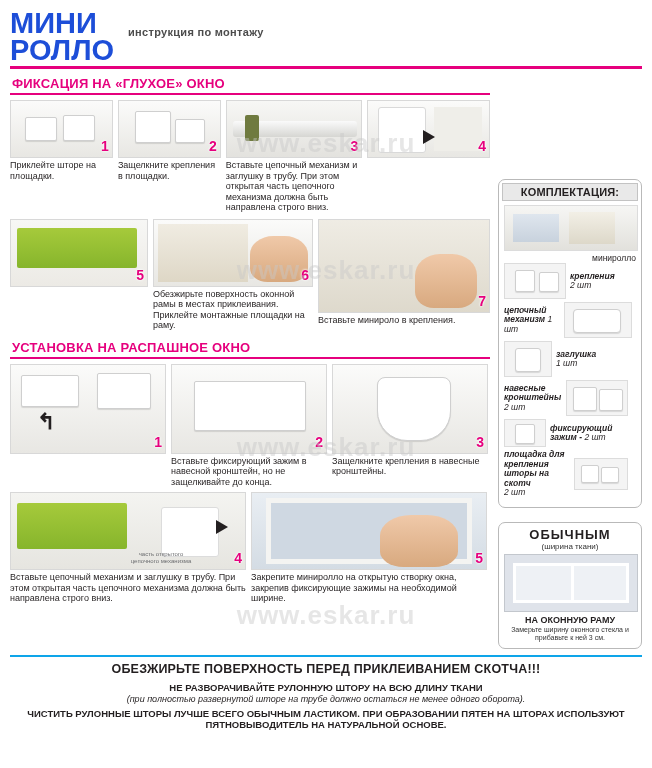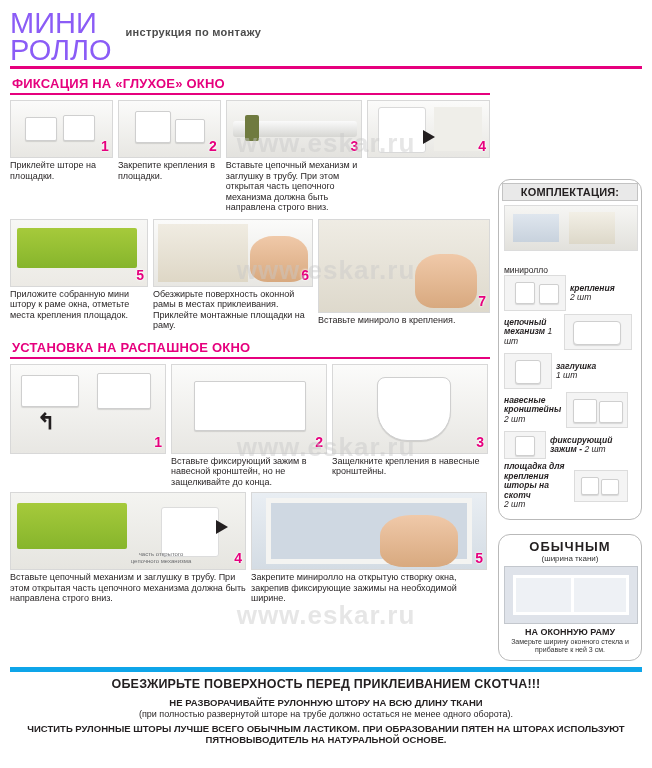--- a/index.html
+++ b/index.html
@@ -19,22 +19,22 @@
   }
   
   .header{
     display:flex;align-items:flex-start;gap:14px;
     border-bottom:3px solid #e6007e;
     padding-bottom:2px;
     margin-bottom:6px;
   }
   .logo{
     font-family:"Liberation Sans", sans-serif;
-    font-weight:normal;
-    color:#8b5cf6;
+    font-weight:bold;
+    color:#1d4ed8;
     font-size:29px;
     line-height:27px;
     letter-spacing:0px;
     padding-top:2px;
     white-space:pre-line;
   }
   .header-sub{
     font-size:11px;
     color:#4c4c4c;
     font-weight:bold;
@@ -86,21 +86,21 @@
     text-align:center;
     font-size:26px;font-weight:bold;
     color:rgba(200,200,200,.45);
     letter-spacing:1px;
     pointer-events:none;
     white-space:nowrap;
   }
   
   .boxed{
     border:1px solid #b9b9b9;
-    border-radius:12px;
+    border-radius:7px;
     padding:4px 5px 6px 5px;
     background:#fff;
   }
   .box-head{
     background:#e9e9e9;
     border:1px solid #c3c3c3;
     text-align:center;
     font-weight:bold;
     font-size:11px;
     padding:2px 0;
@@ -112,42 +112,42 @@
     margin-bottom:3px;
   }
   .kit-img{
     width:60px;height:34px;
     border:1px solid #dcdcdc;
     background:#f4f4f4;
     flex:none;position:relative;overflow:hidden;
   }
   .kit-txt{font-size:8.5px;line-height:9.5px;color:#231f20;font-style:italic;}
   .kit-txt .b{font-weight:bold;}
-  .kit-cap-center{font-size:8.5px;text-align:left;line-height:10px;margin-top:14px;}
+  .kit-cap-center{font-size:8.5px;text-align:right;line-height:10px;margin-top:2px;}
   
   .sizes-head{
     text-align:center;font-weight:bold;font-size:13px;letter-spacing:1px;
   }
   .sizes-sub{text-align:center;font-size:8px;margin-bottom:3px;color:#333;}
   .sizes-pic{
     width:100%;height:56px;background:#dfe3ea;border:1px solid #c3c7cd;
     position:relative;
   }
   .sizes-foot{font-weight:bold;font-size:9px;text-align:center;margin-top:3px;}
   .sizes-note{font-size:7px;line-height:8px;text-align:center;color:#333;margin-top:1px;}
   
   .footer{
-    border-top:5px solid #0ea5e9;
+    border-top:2px solid #0ea5e9;
     margin-top:6px;
     padding-top:5px;
     text-align:center;
   }
   .f1{font-weight:bold;font-size:12.5px;letter-spacing:.2px;}
   .f2{font-weight:bold;font-size:9.5px;margin-top:6px;}
-  .f3{font-size:9px;margin-top:1px;}
+  .f3{font-style:italic;font-size:9px;margin-top:1px;}
   .f4{font-weight:bold;font-size:9.5px;margin-top:4px;line-height:11px;}
   
   .blindgreen{position:absolute;left:8%;top:12%;width:84%;height:62%;background:linear-gradient(180deg,#a6ca3b,#86b52c);border-radius:2px;}
   .blindbeige{position:absolute;left:6%;top:8%;width:88%;height:74%;background:linear-gradient(180deg,#f0ece2,#ded7c6);}
   .wallwhite{position:absolute;inset:0;background:linear-gradient(180deg,#fbfbfa,#e8e7e3);}
   .bracket{position:absolute;background:#fff;border:1px solid #cfcfcf;border-radius:2px;box-shadow:0 1px 1px rgba(0,0,0,.12);}
   .hand{position:absolute;background:linear-gradient(180deg,#f0c9a9,#d8a97f);border-radius:40% 40% 30% 30%;}
   .winframe{position:absolute;inset:6%;border:5px solid #f4f4f2;background:#cfd8e2;}
   .arrowdown{position:absolute;width:0;height:0;border-left:7px solid transparent;border-right:7px solid transparent;border-top:12px solid #231f20;}
   .arrowcurve{position:absolute;color:#231f20;font-size:22px;font-weight:bold;}
@@ -181,21 +181,21 @@
           <div class="cap">Приклейте шторе на площадки.</div>
         </div>
 
         <div class="step" style="width:104px;">
           <div class="ph" style="height:56px;">
             <div class="wallwhite"></div>
             <div class="bracket" style="left:16px;top:10px;width:34px;height:30px;"></div>
             <div class="bracket" style="left:56px;top:18px;width:28px;height:22px;"></div>
             <div class="num">2</div>
           </div>
-          <div class="cap">Закрепите крепления в площадки.</div>
+          <div class="cap">Защелкните крепления в площадки.</div>
         </div>
 
         <div class="step" style="width:138px;">
           <div class="ph" style="height:56px;">
             <div style="position:absolute;inset:0;background:linear-gradient(180deg,#f7f7f5,#e3e2de);"></div>
             <div style="position:absolute;left:6px;top:20px;width:124px;height:16px;background:linear-gradient(180deg,#fafafa,#d6d6d2);border-radius:3px;"></div>
             <div style="position:absolute;left:18px;top:14px;width:14px;height:26px;background:#6f7a3f;border-radius:2px;"></div>
             <div class="num">3</div>
           </div>
           <div class="cap">Вставьте цепочный механизм и заглушку в трубу. При этом открытая часть цепочного механизма должна быть направлена строго вниз.</div>
@@ -218,21 +218,20 @@
       </div>
 
       <div class="steps">
 
         <div class="step" style="width:138px;">
           <div class="ph" style="height:66px;">
             <div style="position:absolute;inset:0;background:linear-gradient(180deg,#f7f7f5,#eceae5);"></div>
             <div class="blindgreen" style="left:6px;top:8px;width:120px;height:40px;"></div>
             <div class="num">5</div>
           </div>
-          <div class="cap">Приложите собранную мини штору к раме окна, отметьте места крепления площадок.</div>
         </div>
 
         <div class="step" style="width:160px;">
           <div class="ph" style="height:66px;">
             <div class="wallwhite"></div>
             <div class="blindbeige" style="left:4px;top:4px;width:90px;height:58px;"></div>
             <div class="hand" style="left:96px;top:16px;width:58px;height:46px;"></div>
             <div class="num">6</div>
           </div>
           <div class="cap">Обезжирьте поверхность оконной рамы в местах приклеивания. Приклейте монтажные площадки на раму.</div>

